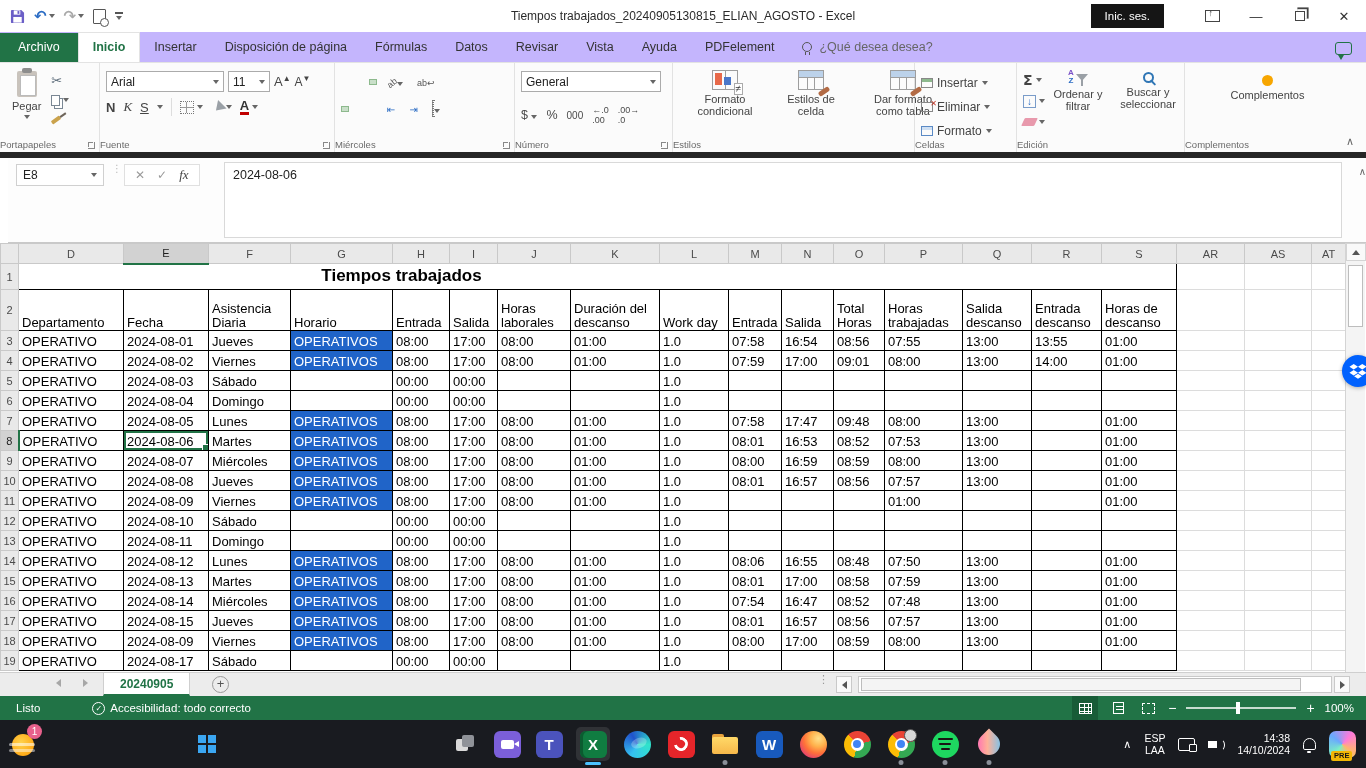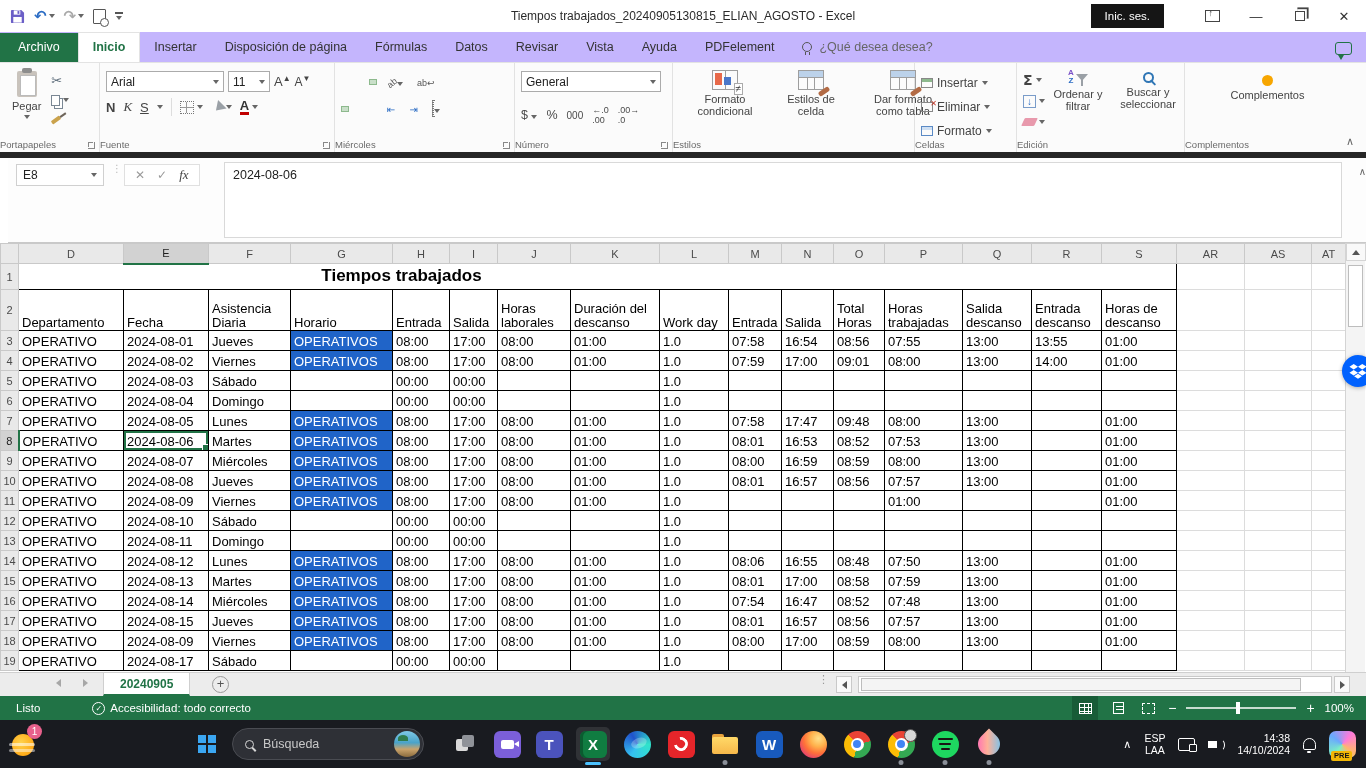--- a/index.html
+++ b/index.html
@@ -1000,25 +1000,20 @@
       <span class="wbadge">1</span>
     </span>
     <span class="tk" style="left:190px;">
         <span class="winlogo">
           <span></span>
           <span></span>
           <span></span>
           <span></span>
         </span>
       </span>
-    <span class="searchpill">
-      <span class="magwhite"></span>
-      <span class="stext">Búsqueda</span>
-      <span class="beach"></span>
-    </span>
     <span class="tk" style="left:448px;">
         <span class="sq2"></span>
       </span>
     <span class="tk" style="left:490px;">
         <span class="appsq" style="background:#7b5fd9;">
           <span class="cam"></span>
         </span>
       </span>
     <span class="tk" style="left:532px;">
         <span class="appsq" style="background:#4b53bc;">T</span>

